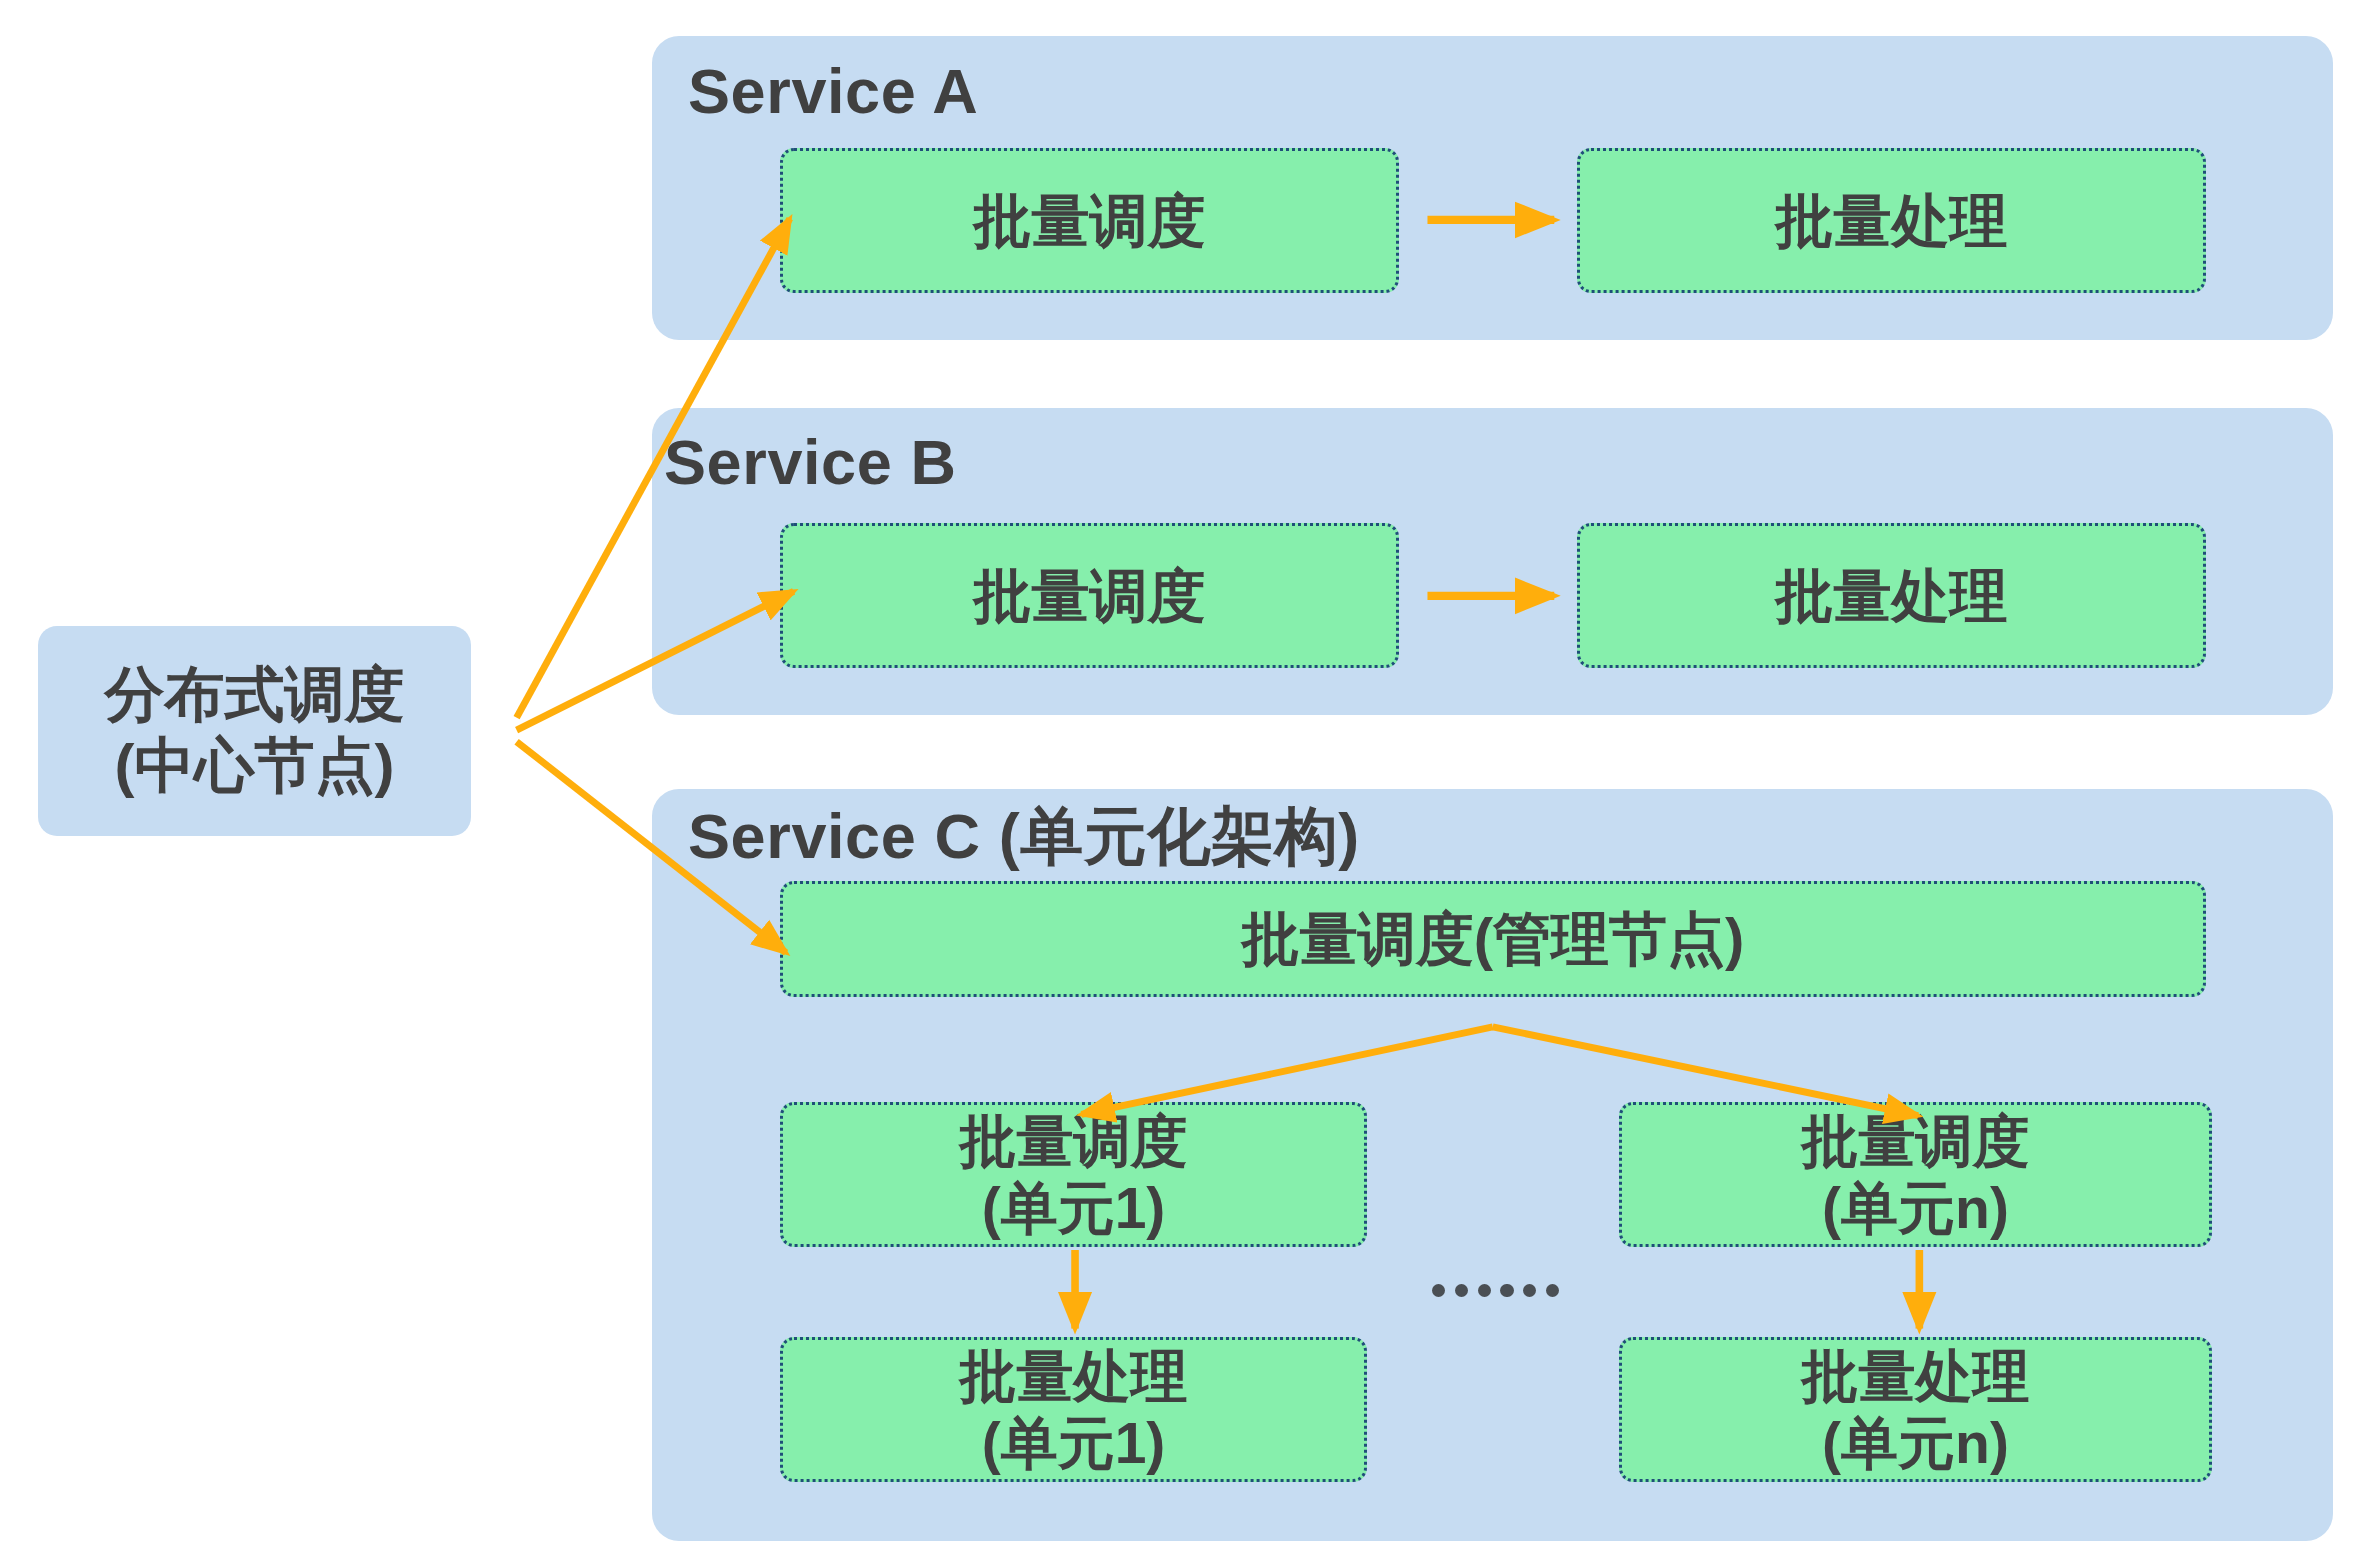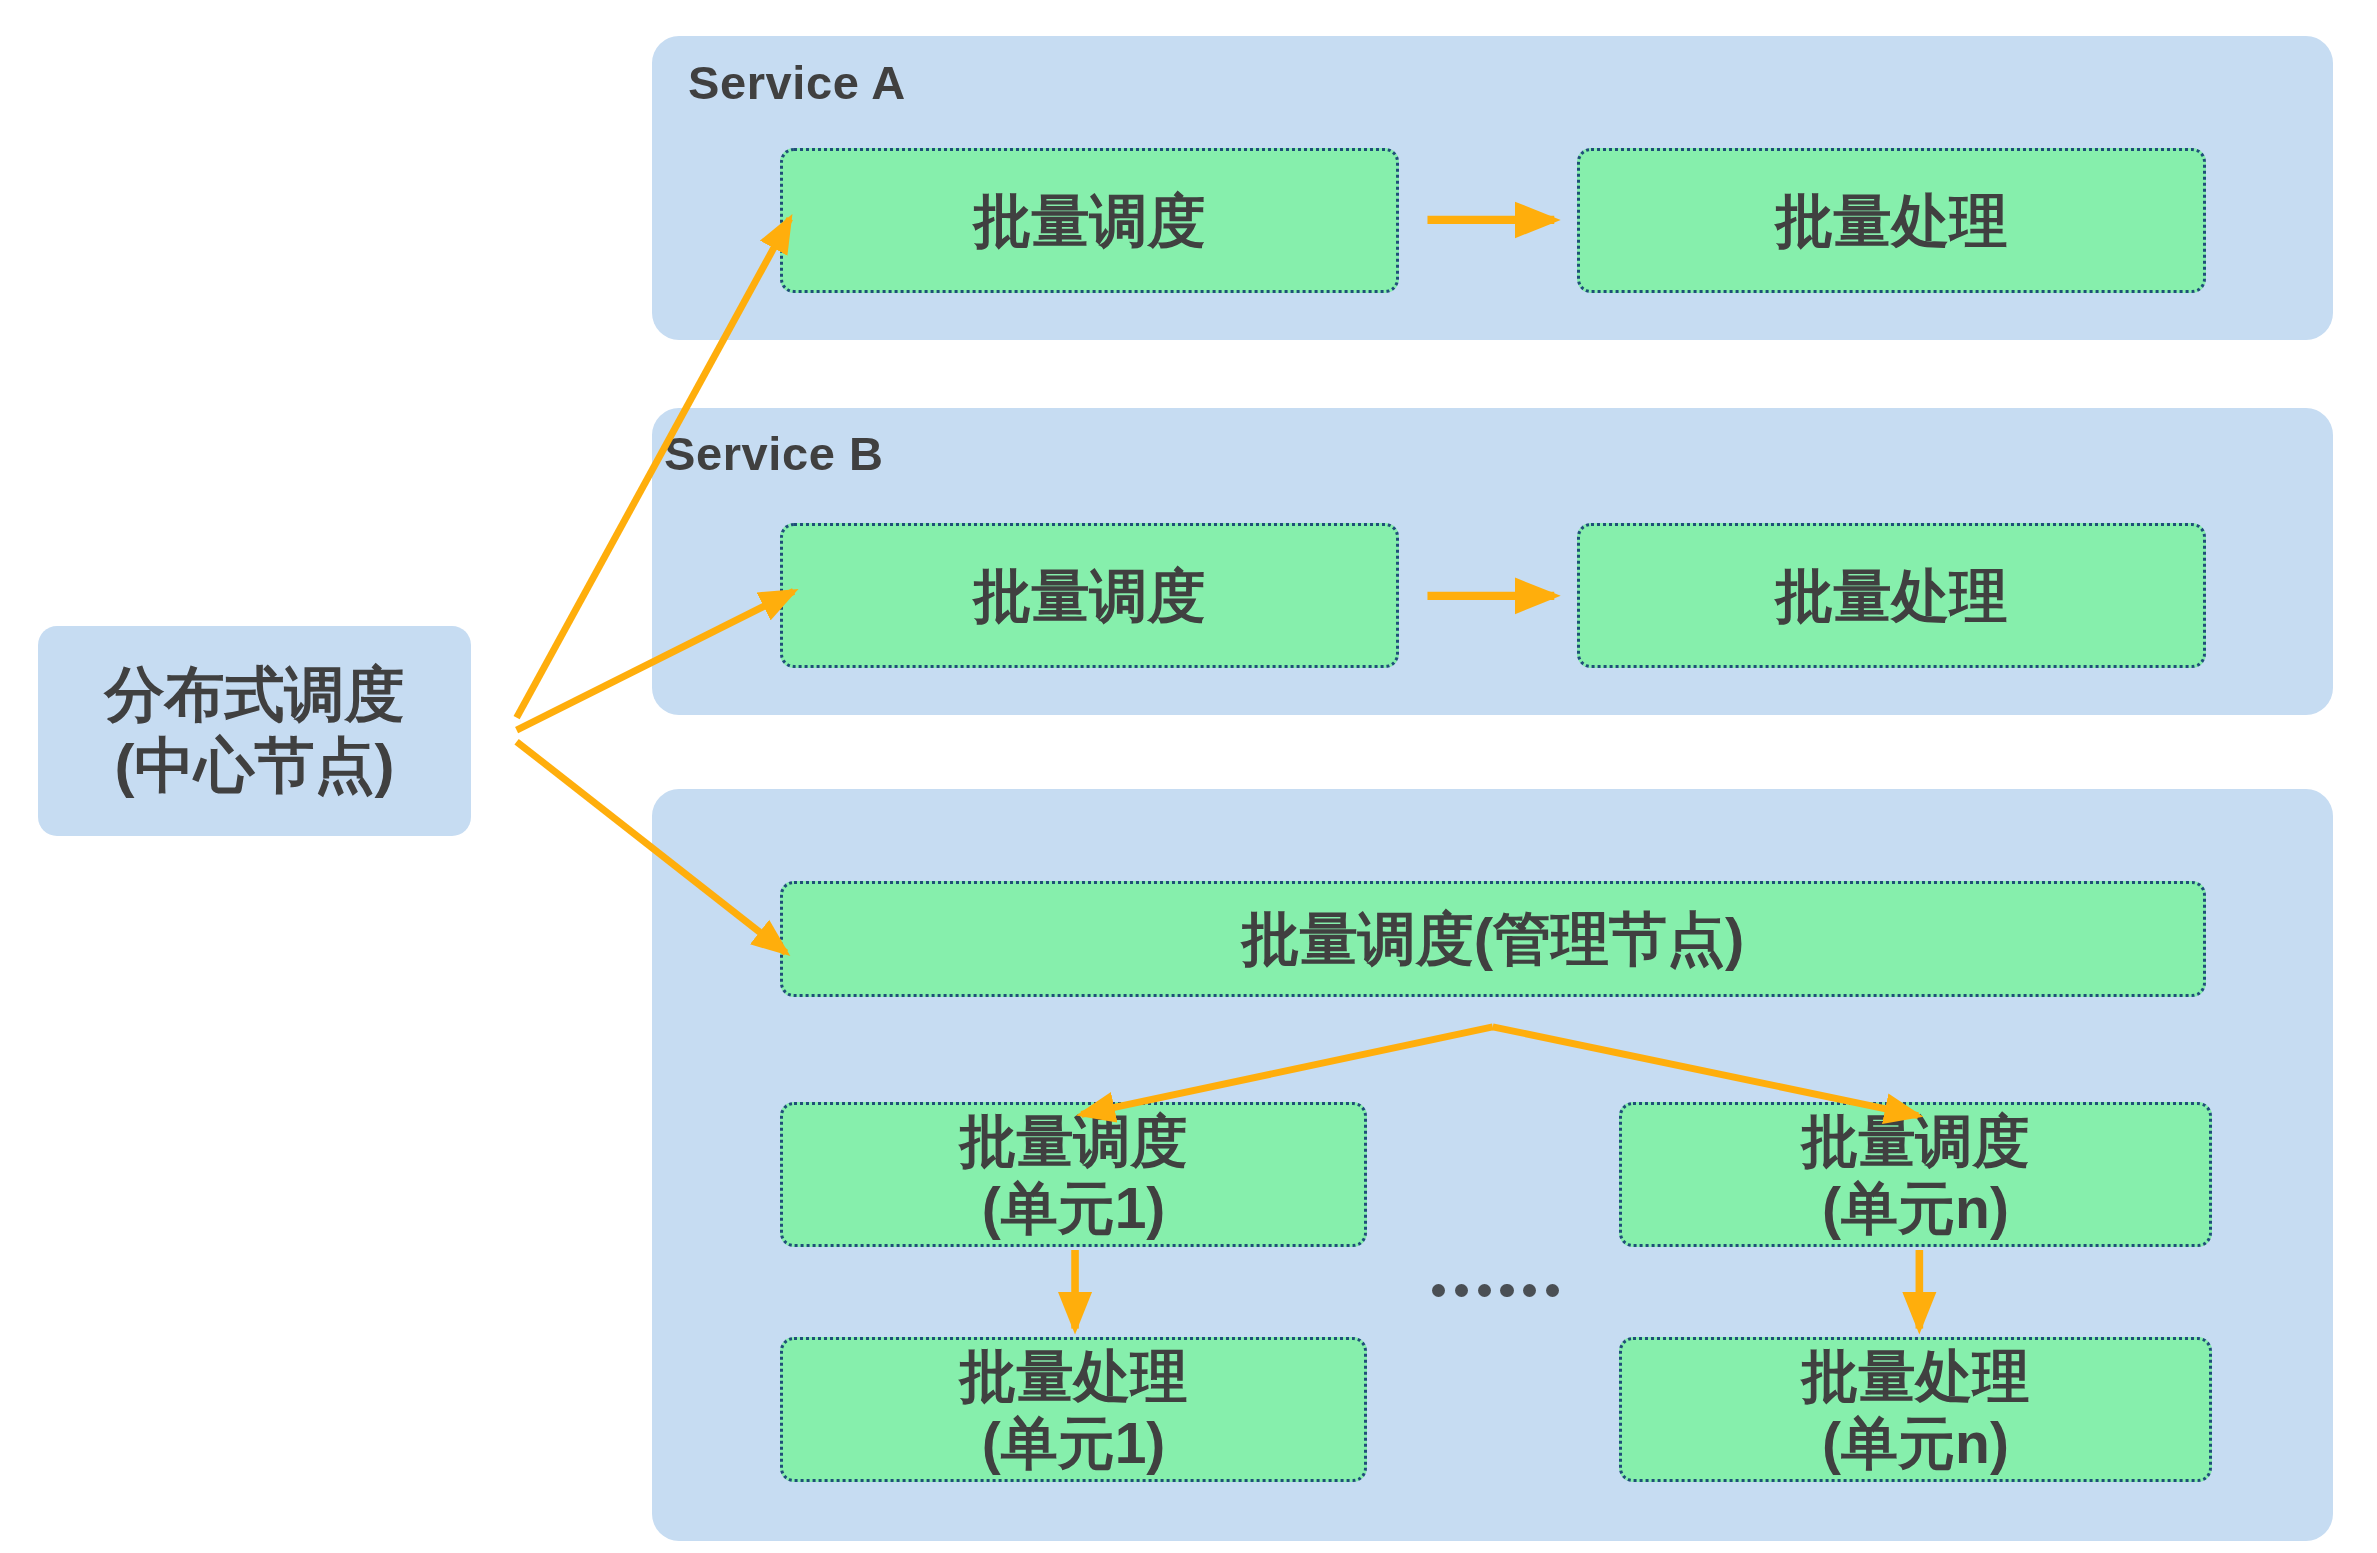--- a/index.html
+++ b/index.html
@@ -11,21 +11,21 @@
     color:#404040;
     overflow:hidden;
   }
   .container{
     position:absolute;
     background:#C6DCF2;
     border-radius:27px;
   }
   .header{
     position:absolute;
-    font-size:47px;
+    font-size:63px;
     font-weight:700;
     color:#404040;
     white-space:nowrap;
     letter-spacing:0.6px;
   }
   .node{
     position:absolute;
     background:#86efac;
     border:3.2px dotted #1F4E79;
     border-radius:14px;
@@ -100,20 +100,21 @@
   <div class="container" style="left:652px;top:408px;width:1681px;height:307px;"></div>
   <span class="header" style="left:664px;top:426px;">Service B</span>
   <div class="node" style="left:780px;top:523px;width:619px;height:145px;">
     <span class="lbl">批量调度</span>
   </div>
   <div class="node" style="left:1577px;top:523px;width:629px;height:145px;">
     <span class="lbl">批量处理</span>
   </div>
 
   <div class="container" style="left:652px;top:789px;width:1681px;height:752px;"></div>
+  <span class="header" style="left:688px;top:794px;">Service C (单元化架构)</span>
 
   <div class="node" style="left:780px;top:881px;width:1426px;height:116px;">
     <span class="lbl">批量调度(管理节点)</span>
   </div>
 
   <div class="node" style="left:780px;top:1102px;width:587px;height:145px;">
     <span class="lbl two">批量调度</span>
     <span class="lbl two">(单元1)</span>
   </div>
   <div class="node" style="left:1619px;top:1102px;width:593px;height:145px;">

